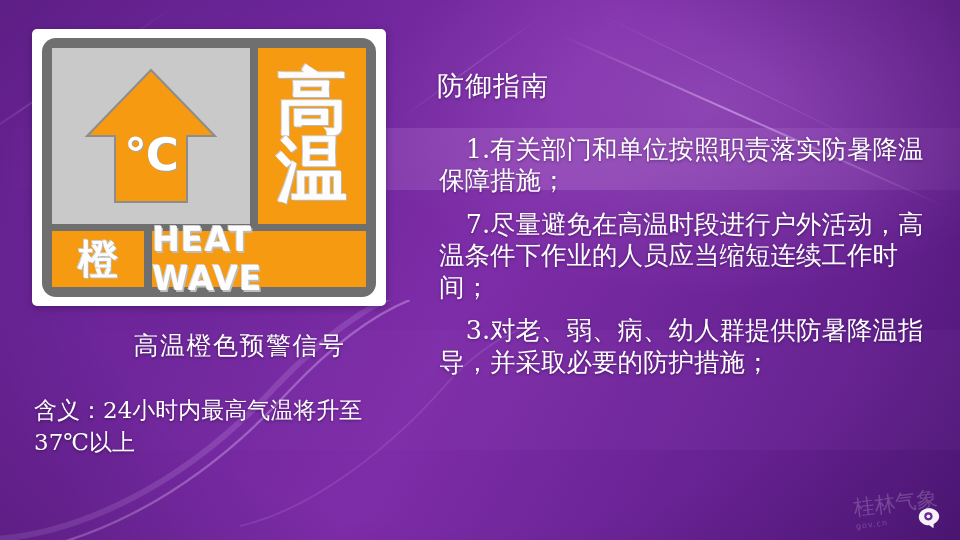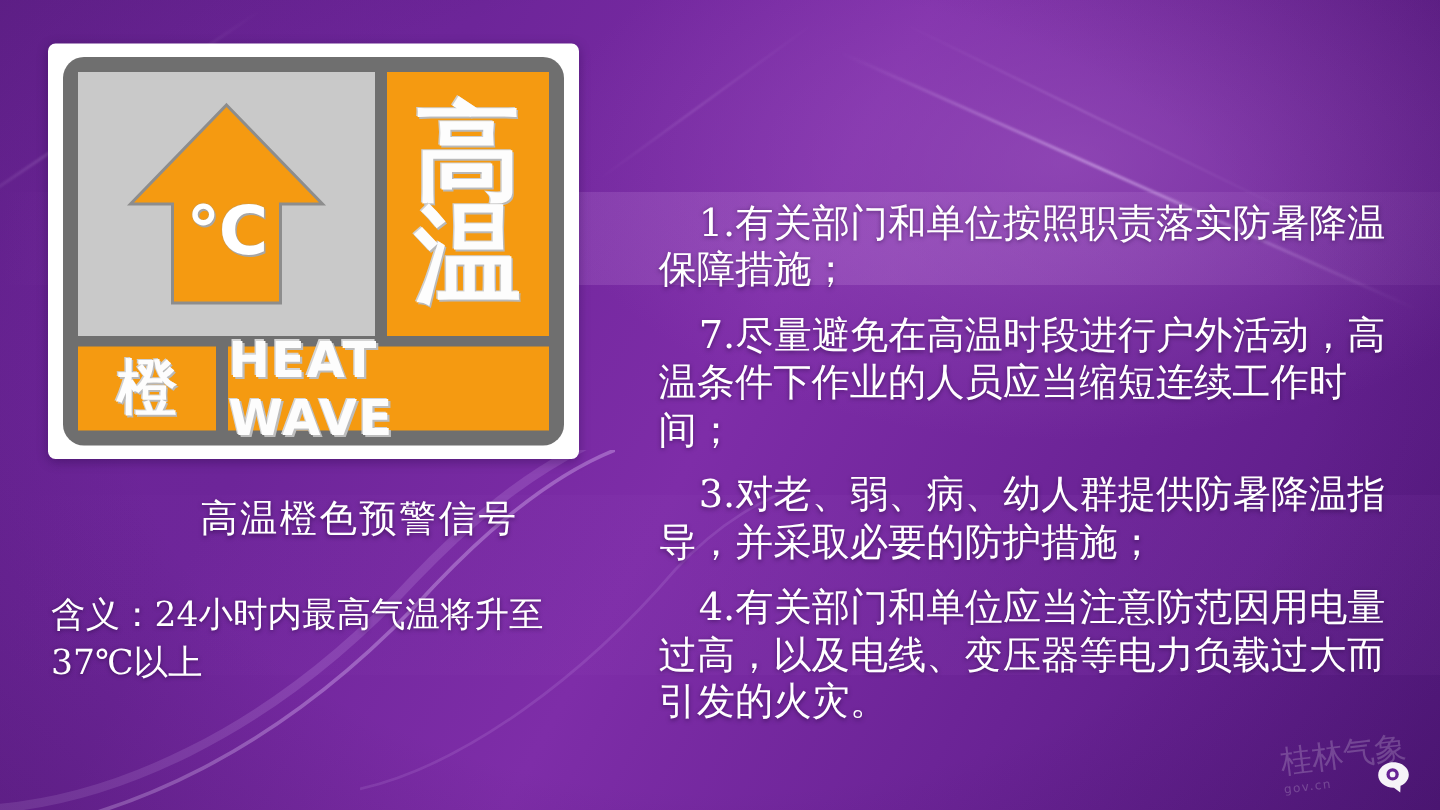--- a/index.html
+++ b/index.html
@@ -151,26 +151,26 @@
     <div class="sig-title">高温橙色预警信号</div>
 
     <div class="meaning">
       <span>含义：</span><span>24小时内最高气温将升至37℃以上</span>
     </div>
 
   </div>
 
   <div class="right">
 
+    <div class="guide-title">防御指南</div>
 
     <div class="guide-list">
       <p class="guide-item">1.有关部门和单位按照职责落实防暑降温保障措施；</p>
       <p class="guide-item">7.尽量避免在高温时段进行户外活动，高温条件下作业的人员应当缩短连续工作时间；</p>
       <p class="guide-item">3.对老、弱、病、幼人群提供防暑降温指导，并采取必要的防护措施；</p>
-      <p class="guide-item">4.有关部门和单位应当注意防范因用电量过高，以及电线、变压器等电力负载过大而引发的火灾。</p>
     </div>
 
     <div class="wm-ghost">
       <span>桂林气象</span>
       <small>gov.cn</small>
     </div>
 
     <div class="wm">
       <svg class="wm-icon" viewBox="0 0 26 26">
         <path d="M13 2.2c5.6 0 10.2 3.7 10.2 8.3 0 3.2-2.2 6-5.5 7.4l-.2 4.4-4.2-3.1c-.1 0-.2 0-.3 0C7.4 19.2 2.8 15.5 2.8 10.9 2.8 5.9 7.4 2.2 13 2.2z" fill="#ffffff"></path>

